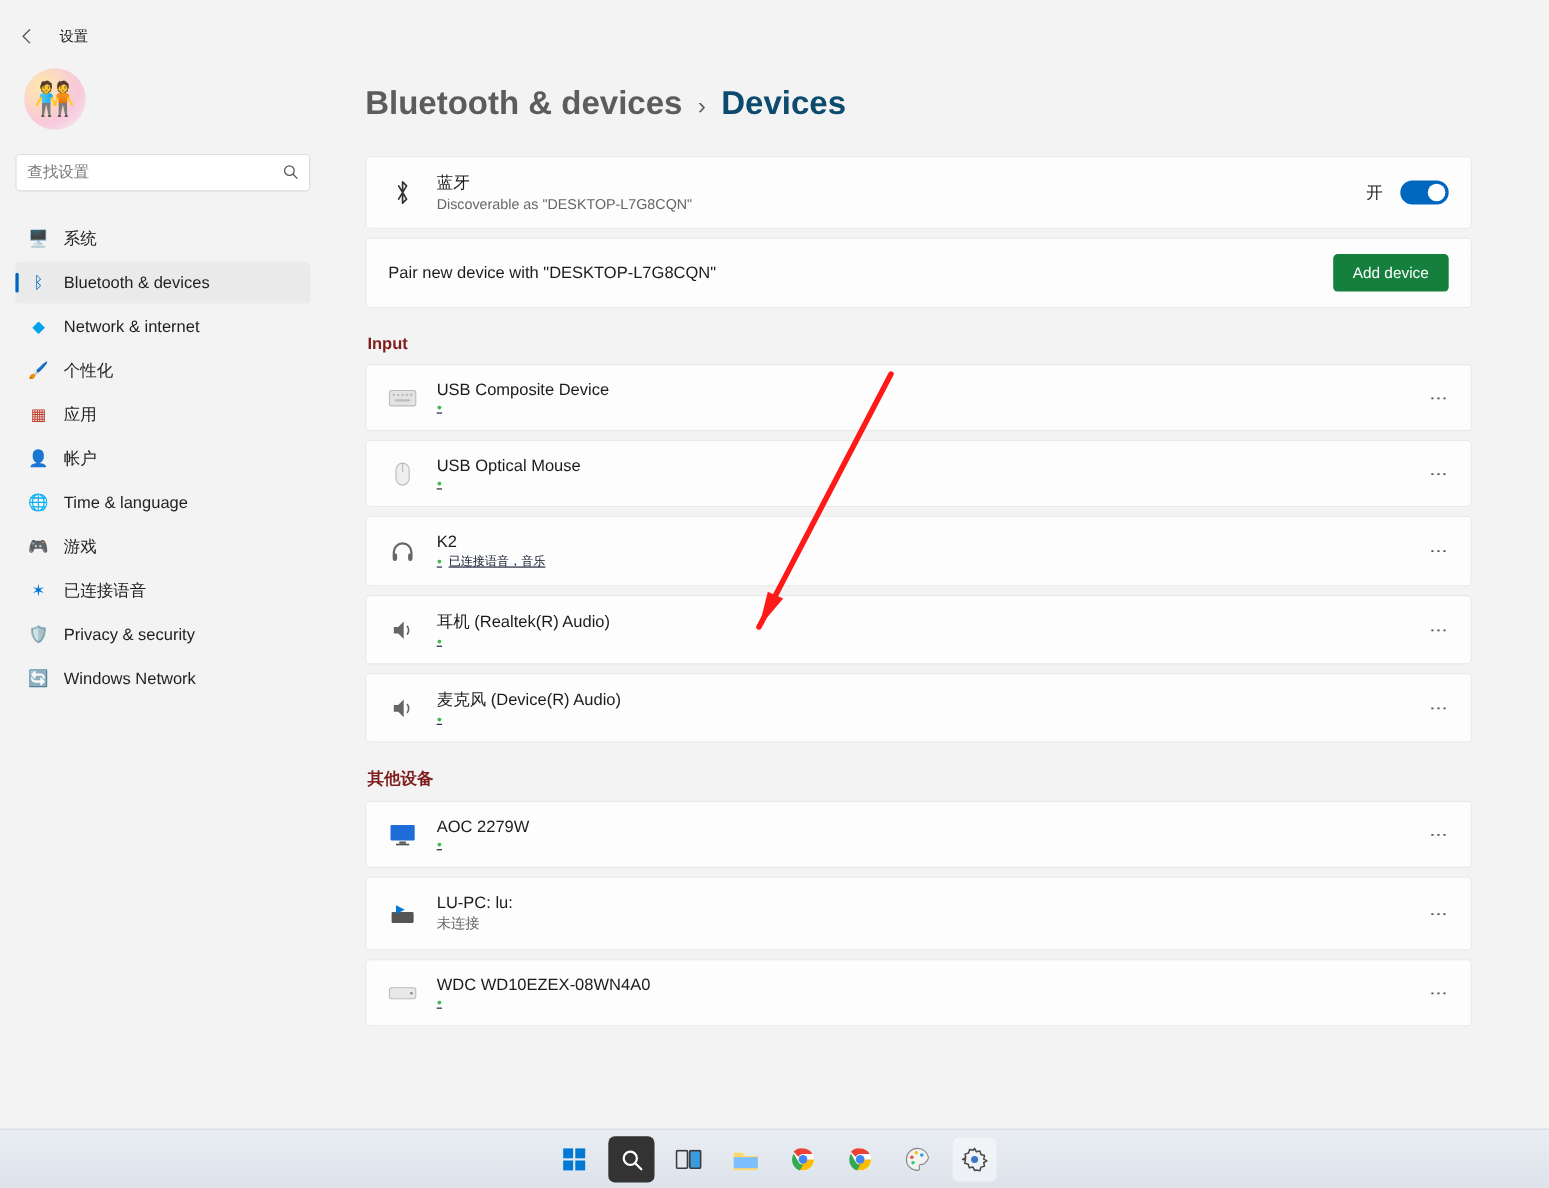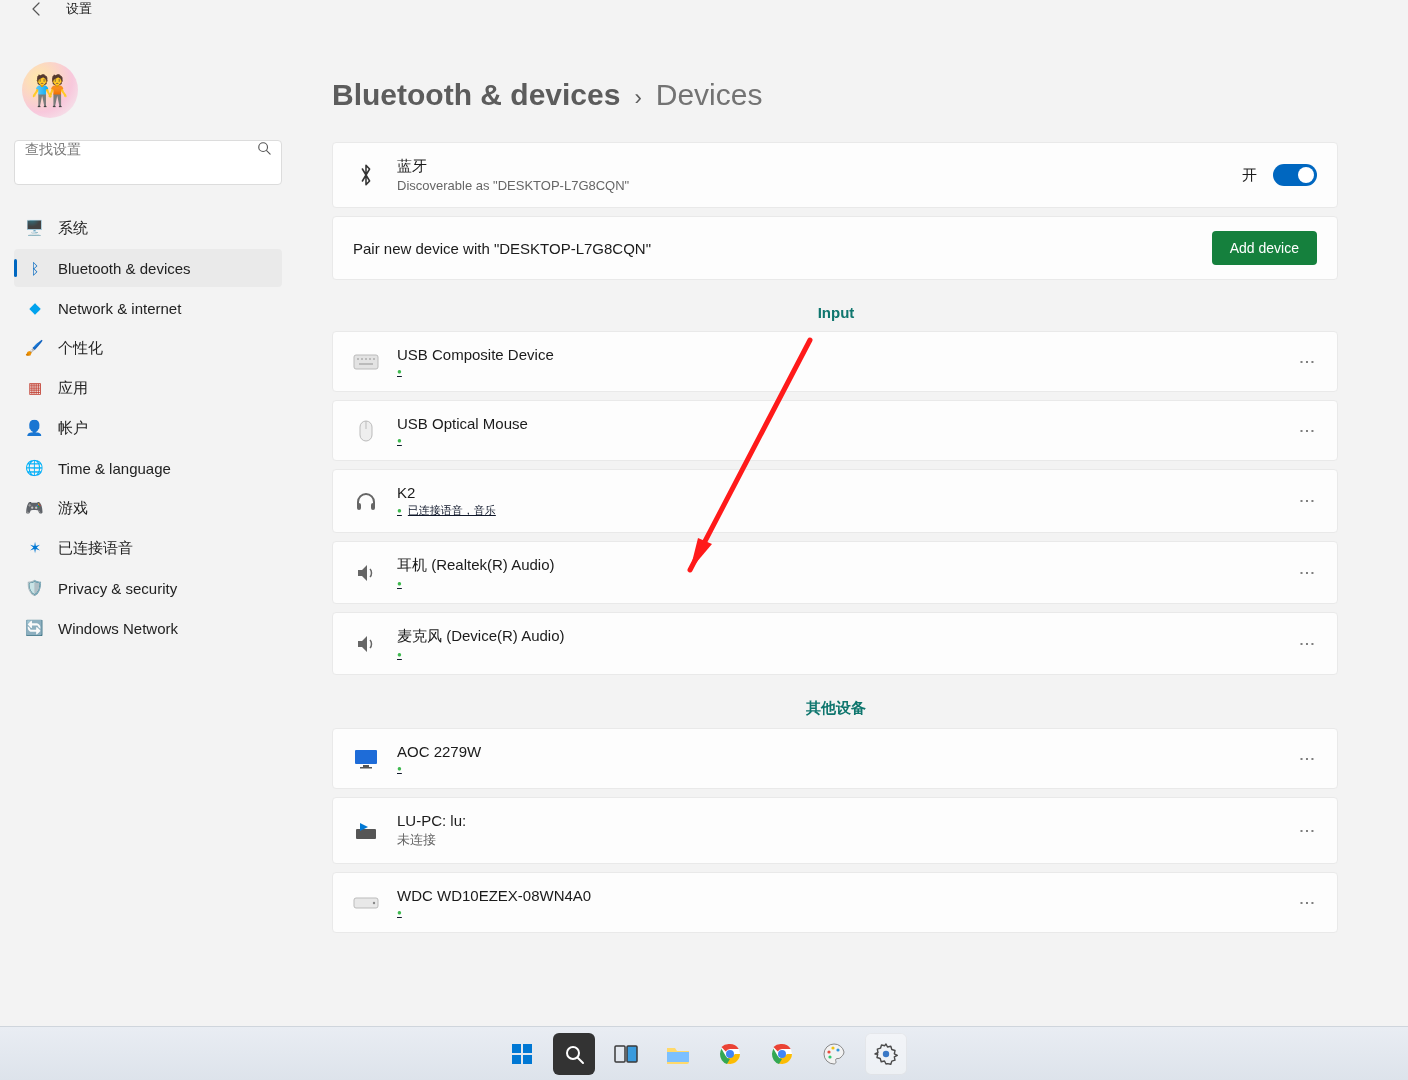--- a/index.html
+++ b/index.html
@@ -8,22 +8,22 @@
     background: #f3f3f3;
     width: 1408px;
     height: 1080px;
     overflow: hidden;
     position: relative;
     color: #1b1b1b;
   }
   .titlebar {
     height: 42px;
     display: flex;
-    align-items: flex-start;
-    padding-left: 28px;
+    align-items: flex-end;
+    padding-left: 16px;
     gap: 20px;
     font-size: 13px;
   }
   .titlebar .back {
     width: 18px; height: 18px;
     display:flex;align-items:center;justify-content:center;
     color:#555;
     cursor:pointer;
   }
   .window {
@@ -36,23 +36,23 @@
     padding: 14px 14px 0 14px;
   }
   .avatar {
     width: 56px; height: 56px; border-radius: 28px;
     background: radial-gradient(circle at 30% 30%, #ffe9a8, #f8c8dc 60%, #f3f3f3 100%);
     margin: 6px 0 22px 8px;
     display:flex;align-items:center;justify-content:center;
     font-size:30px;
   }
   .searchbox {
-    display:flex; align-items:flex-start; justify-content:space-between;
+    display:flex; align-items:center; justify-content:space-between;
     background:#fff; border:1px solid #dcdcdc; border-radius:4px;
-    height:45px; padding:0 10px 0 10px; font-size:14px; color:#777;
+    height:34px; padding:0 10px 0 10px; font-size:14px; color:#777;
     margin-bottom:24px;
   }
   .searchbox .magnifier { color:#555; font-size:14px; }
   .nav { display:flex; flex-direction:column; gap:2px; }
   .nav-item {
     display:flex; align-items:center; gap:14px;
     height:38px; padding:0 12px; border-radius:4px;
     font-size:15px; color:#222; cursor:pointer;
     position:relative;
   }
@@ -64,21 +64,21 @@
     width:18px; height:18px; display:flex;align-items:center;justify-content:center;
     font-size:15px;
   }
   .main {
     flex:1; padding: 36px 70px 20px 36px;
     overflow-y:auto;
   }
   .breadcrumb { display:flex; align-items:baseline; gap:14px; margin-bottom:30px; }
   .breadcrumb .parent { font-size:30px; font-weight:600; color:#5c5c5c; }
   .breadcrumb .sep { font-size:22px; color:#5c5c5c; }
-  .breadcrumb .current { font-size:30px; font-weight:400; color:#737373; }
+  .breadcrumb .current { font-size:30px; font-weight:700; color:#0c4a6e; }
   .card {
     background:#fdfdfd; border:1px solid #e9e9e9; border-radius:4px;
     padding:14px 20px; margin-bottom:8px;
     display:flex; align-items:center; gap:18px;
     min-height:58px;
   }
   .card .lead {
     width:26px; height:26px; display:flex;align-items:center;justify-content:center; color:#555; font-size:18px;
     flex:0 0 26px;
   }
@@ -94,21 +94,21 @@
   }
   .toggle::after {
     content:""; position:absolute; right:3px; top:3px; width:16px; height:16px;
     background:#fff; border-radius:50%;
   }
   .state-label { font-size:15px; color:#1b1b1b; margin-right:2px;}
   .btn-primary {
     background:#15803d; color:#fff; border:none; border-radius:4px;
     height:34px; padding:0 18px; font-size:14px; cursor:pointer;
   }
-  .section-title { font-size:15px; font-weight:600; margin:24px 0 10px 2px; color:#0f766e;text-align:center; }
+  .section-title { font-size:15px; font-weight:600; margin:24px 0 10px 2px; color:#7f1d1d; }
   .more-dots {
     width:24px; text-align:center; color:#555; font-size:16px; cursor:pointer; letter-spacing:0;
     writing-mode: vertical-rl;
   }
   .arrow-annotation {
     position:absolute; left:670px; top:330px; width:300px; height:260px;
     pointer-events:none;
   }
   .taskbar {
     position:absolute; left:0; bottom:0; width:100%; height:54px;

